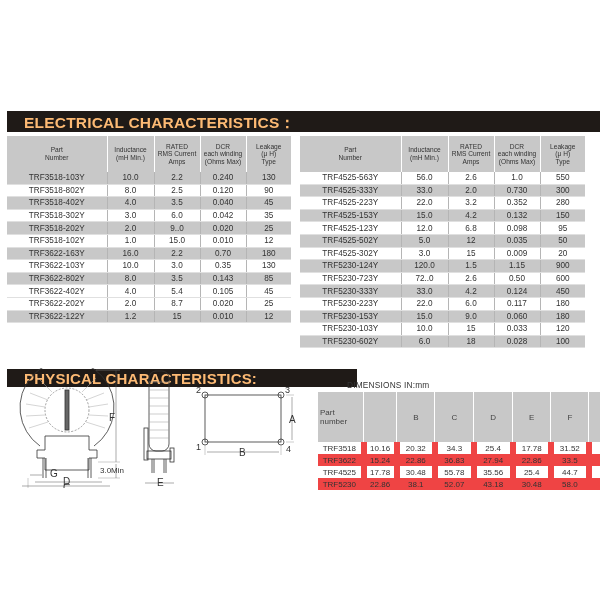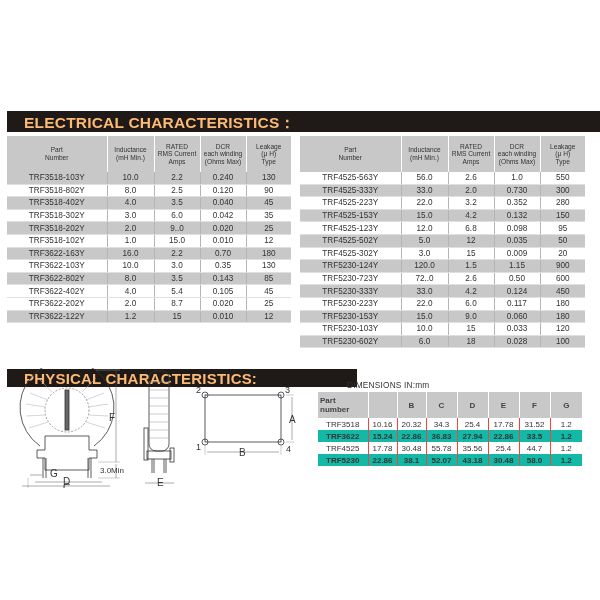--- a/index.html
+++ b/index.html
@@ -14,25 +14,25 @@
   table.spec th:last-child{border-right:none;}
   table.spec td{height:11.6px;padding:0;text-align:center;border-right:1px solid #b5b5b5;line-height:11px;}
   table.spec td:last-child{border-right:none;}
   table.spec tr.odd td{background:#fff;}
   table.spec tr.even td{background:#c8c8c8;}
   table.spec tr td{border-bottom:1px solid #e0e0e0;}
   #tbl-left{left:7px;top:136px;width:284px;}
   #tbl-right{left:300px;top:136px;width:285px;}
   .dim-title{position:absolute;left:319px;top:380px;font-size:8.3px;color:#333;letter-spacing:0.2px;padding-left:28px;}
   table.dim{position:absolute;left:318px;top:392px;width:264px;border-collapse:collapse;font-size:8px;color:#333;}
-  table.dim th{background:#c8c8c8;font-weight:bold;height:13px;padding:4px;border-right:1px solid #fff;text-align:center;color:#444;}
+  table.dim th{background:#c8c8c8;font-weight:normal;height:13px;padding:16px;border-right:1px solid #fff;text-align:center;color:#444;}
   table.dim th:first-child{text-align:left;padding-left:2px;}
-  table.dim td{height:12px;padding:0;text-align:center;border-right:1px solid #ef4444;}
+  table.dim td{height:12px;padding:0;text-align:center;border-right:6px solid #ef4444;}
   table.dim tr.odd td{background:#fff;}
-  table.dim tr.even td{background:#14b8a6;font-weight:bold;}
+  table.dim tr.even td{background:#ef4444;}
   table.dim th:last-child, table.dim td:last-child{border-right:none;}
   svg text{font-family:"Liberation Sans",sans-serif;}
 </style>
 </head>
 <body>
 
 <div id="elec-bar" class="bar">
   <span>ELECTRICAL CHARACTERISTICS：</span>
 </div>
 

